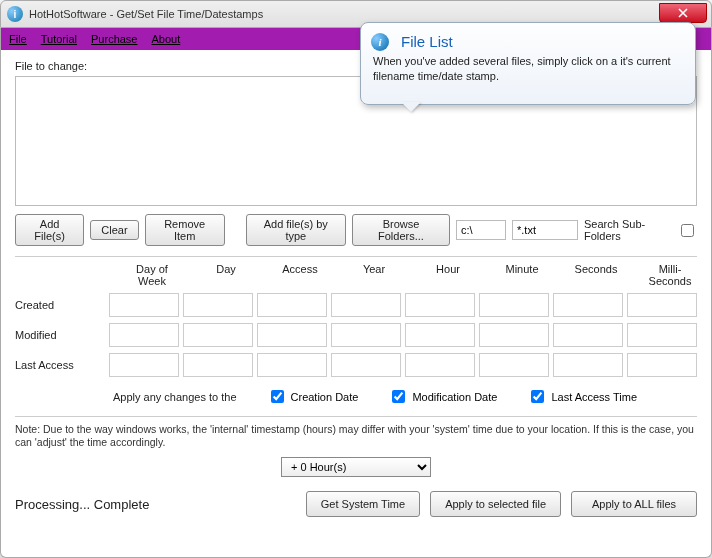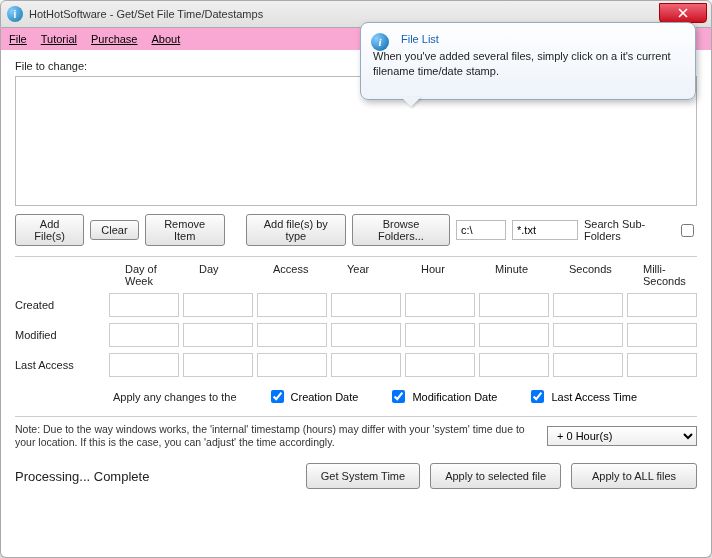--- a/index.html
+++ b/index.html
@@ -2,44 +2,44 @@
 <html><head>
 <meta charset="utf-8">
 <style>
   * { box-sizing: border-box; font-family: "Segoe UI", Tahoma, sans-serif; font-size: 11px; }
   body { margin: 0; background: #fff; width: 712px; height: 558px; position: relative; overflow: hidden; }
   .titlebar { height: 28px; background: linear-gradient(#f0f0f0, #e0e0e0); border: 1px solid #aaa; border-radius: 6px 6px 0 0; display: flex; align-items: center; padding: 0 6px; position: relative; }
   .titlebar .appicon { width: 16px; height: 16px; border-radius: 50%; background: radial-gradient(circle at 30% 30%, #8cf, #17a); margin-right: 6px; display:flex;align-items:center;justify-content:center;color:#fff;font-weight:bold;font-size:10px; }
   .titlebar .title { color: #333; }
   .titlebar .closebtn { position: absolute; right: 4px; top: 2px; width: 48px; height: 20px; background: linear-gradient(#e67, #c12); border: 1px solid #a00; border-radius: 0 0 4px 4px; display:flex;align-items:center;justify-content:center; }
   .closebtn svg { width: 10px; height: 10px; }
-  .menubar { height: 22px; border-left:1px solid #aaa; border-right:1px solid #aaa; background:#f9a8d4; display:flex; align-items:center; padding: 0 8px; gap: 14px; }
+  .menubar { height: 22px; border-left:1px solid #aaa; border-right:1px solid #aaa; background:#a21caf; display:flex; align-items:center; padding: 0 8px; gap: 14px; }
   .menubar span { text-decoration: underline; color:#000; cursor:default; }
   .clientarea { border:1px solid #aaa; border-top:none; border-radius:0 0 6px 6px; padding: 10px 14px 14px 14px; height: calc(558px - 28px - 22px); }
   .label { color:#222; }
   .filelist { width: 100%; height: 130px; border: 1px solid #bbb; background:#fff; margin-top:4px; }
   .row { display:flex; align-items:center; gap:6px; margin-top:8px; }
   button.win { background: linear-gradient(#fdfdfd,#e3e3e3); border:1px solid #888; border-radius:3px; padding: 3px 10px; color:#222; cursor:default; }
   input.txt { border:1px solid #bbb; background:#fff; padding:3px 4px; }
   hr.sep { border:none; border-top:1px solid #ccc; margin:10px 0 6px 0; }
-  .gridhead { display:grid; grid-template-columns: 90px repeat(8, 1fr); gap:20px; color:#222; }
+  .gridhead { display:grid; grid-template-columns: 90px repeat(8, 1fr); gap:20px; text-align:center; color:#222; }
   .gridrow { display:grid; grid-template-columns: 90px repeat(8, 1fr); gap:4px; align-items:center; margin-top:6px; }
   .gridrow input { width:100%; height:24px; border:1px solid #ccc; background:#fff; }
   .applyrow { display:flex; align-items:center; gap:30px; margin-top:10px; padding-left:98px; }
   .chk { display:flex; align-items:center; gap:4px; }
-  .noterow { display:flex; align-items:center; gap:8px; margin-top:0; }
+  .noterow { display:flex; align-items:center; gap:8px; margin-top:0;flex-direction:column; }
   .noterow .note { flex:1; color:#333; font-size:10.5px; line-height:1.25; }
   select.win { border:1px solid #888; background:linear-gradient(#fff,#eee); padding:2px 5px; width:150px; }
   .bottom { display:flex; align-items:center; gap:10px; margin-top:14px; }
   .bottom .status { flex:1; font-size:13px; color:#222; }
   
   .callout { position:absolute; left:360px; top:22px; width:336px; background:linear-gradient(#fdfeff,#eef3fa); border:1px solid #9ab; border-radius:8px; padding:10px 12px 12px 12px; box-shadow: 2px 3px 6px rgba(0,0,0,.25); }
   .callout::after { content:""; position:absolute; left:40px; bottom:-18px; border:10px solid transparent; border-top-color:#eef3fa; filter: drop-shadow(1px 1px 1px rgba(0,0,0,.2)); }
   .callout .ico { position:absolute; left:10px; top:10px; width:18px; height:18px; border-radius:50%; background:radial-gradient(circle at 30% 30%, #8cf, #06a); color:#fff; display:flex;align-items:center;justify-content:center; font-style: italic; font-weight:bold; font-family:Georgia,serif; }
-  .callout h3 { margin:0 0 4px 28px; color:#1560b8; font-size:11px; font-weight:normal; }
+  .callout h3 { margin:0 0 4px 28px; color:#1560b8; font-size:15px; font-weight:normal; }
   .callout p { margin:0 0 8px 0; color:#222; line-height:1.35; }
   input[type=checkbox]{ width:13px;height:13px; }
   .shadow { position:absolute; inset:0; pointer-events:none; box-shadow: 0 6px 18px rgba(0,0,0,.35); border-radius:6px; }
 </style>
 </head>
 <body>
 
 <div class="titlebar">
   <div class="appicon">i</div>
   <div class="title">HotHotSoftware - Get/Set File Time/Datestamps</div>

